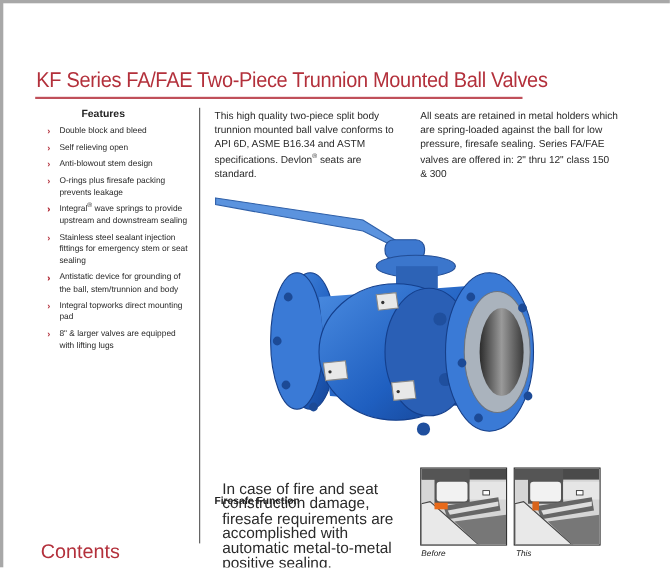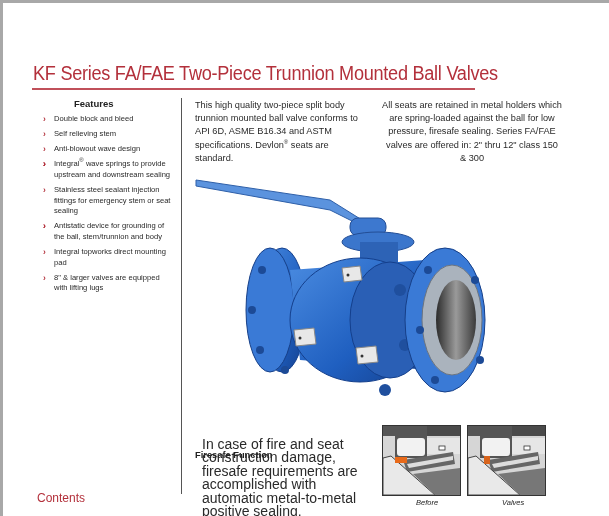--- a/index.html
+++ b/index.html
@@ -20,53 +20,53 @@
     .title-rule { position: absolute; left: 32px; top: 88px; width: 443px; height: 2px; background: #c0505a; }
 
     .features-heading { position: absolute; left: 37px; top: 98px; font-size: 9.5px; font-weight: bold; color: #222; padding-left: 37px; }
     .features-list { position: absolute; left: 43px; top: 114px; width: 132px; margin: 0; padding: 0; list-style: none; }
     .features-list li { position: relative; padding-left: 11px; font-size: 7.6px; line-height: 10.6px; margin-bottom: 4.5px; color: #2a2a2a; }
     .features-list li .chev { position: absolute; left: 0; top: 0; color: #b3303b; font-weight: bold; font-size: 8.5px; }
 
     .divider { position: absolute; left: 181px; top: 98px; width: 1px; height: 396px; background: #555; }
 
     .intro1 { position: absolute; left: 195px; top: 99px; width: 170px; font-size: 9.2px; line-height: 13.2px; color: #2a2a2a; }
-    .intro2 { position: absolute; left: 382px; top: 99px; width: 180px; font-size: 9.2px; line-height: 13.2px; color: #2a2a2a; text-align: center; }
+    .intro2 { position: absolute; left: 382px; top: 99px; width: 180px; font-size: 9.2px; line-height: 13.2px; color: #2a2a2a; }
     sup { font-size: 6px; line-height: 0; }
 
     .valve-photo { position: absolute; left: 190px; top: 170px; width: 320px; height: 250px; }
 
     .firesafe-heading { position: absolute; left: 195px; top: 425px; font-size: 9.3px; font-weight: bold; color: #222; margin-top: 25px; }
     .firesafe-text { position: absolute; left: 202px; top: 438px; width: 175px; font-size: 14px; line-height: 13.4px; color: #2a2a2a; }
 
     .diagram { position: absolute; top: 425px; width: 77px; height: 69px; border: 1px solid #333; overflow: hidden; background: #d8d8d8; }
     .diagram svg { display: block; }
     .diag-before { left: 382px; }
     .diag-after { left: 467px; }
-    .diag-label { position: absolute; top: 498px; font-size: 7.5px; font-style: italic; color: #222; margin-left: 33px; }
+    .diag-label { position: absolute; top: 498px; font-size: 7.5px; font-style: italic; color: #222; }
     .label-before { left: 383px; }
     .label-after { left: 469px; }
 
-    .contents { position: absolute; left: 37px; top: 491px; font-size: 12px; color: #b3303b; }
+    .contents { position: absolute; left: 37px; top: 491px; font-size: 18px; color: #b3303b; }
   </style>
 </head>
 <body>
 
 <div class="frame-top"></div>
 <div class="frame-left"></div>
 
 <div class="title">KF Series FA/FAE Two-Piece Trunnion Mounted Ball Valves</div>
 <div class="title-rule"></div>
 
 <div class="features-heading">Features</div>
 <ul class="features-list">
   <li><span class="chev">›</span><span>Double block and bleed</span></li>
-  <li><span class="chev">›</span><span>Self relieving stem</span></li>
-  <li><span class="chev">›</span><span>Anti-blowout wave design</span></li>
-  <li><span class="chev">›</span></li>
+  <li><span class="chev">›</span><span>Self relieving open</span></li>
+  <li><span class="chev">›</span><span>Anti-blowout stem design</span></li>
+  <li><span class="chev">›</span><span>O-rings plus firesafe packing prevents leakage</span></li>
   <li><span class="chev">›</span></li>
   <li><span class="chev">›</span><span>Integral</span><sup>®</sup><span> wave springs to provide upstream and downstream sealing</span></li>
   <li><span class="chev">›</span><span>Stainless steel sealant injection fittings for emergency stem or seat sealing</span></li>
   <li><span class="chev">›</span></li>
   <li><span class="chev">›</span><span>Antistatic device for grounding of the ball, stem/trunnion and body</span></li>
   <li><span class="chev">›</span><span>Integral topworks direct mounting pad</span></li>
   <li><span class="chev">›</span><span>8" &amp; larger valves are equipped with lifting lugs</span></li>
 </ul>
 
 <div class="divider"></div>
@@ -155,15 +155,15 @@
     <path d="M44 12 L77 12 L77 28 L44 28 Z" fill="#e6e6e6"></path>
     <path d="M20 34 L70 26 L72 38 L24 46 Z" fill="#666"></path>
     <path d="M24 38 L70 30 L70 34 L26 42 Z" fill="#ddd"></path>
     <path d="M0 32 L8 30 L52 69 L0 69 Z" fill="#e9e9e9" stroke="#444" stroke-width="1"></path>
     <path d="M30 48 L77 42 L77 69 L52 69 Z" fill="#777"></path>
     <rect x="16" y="30" width="6" height="8" fill="#d8641c"></rect>
     <rect x="56" y="20" width="6" height="4" fill="#fff" stroke="#333" stroke-width="0.8"></rect>
   </svg>
 </div>
 <div class="diag-label label-before">Before</div>
-<div class="diag-label label-after">Valves</div>
+<div class="diag-label label-after">This</div>
 
 <div class="contents">Contents</div>
 
 </body></html>

